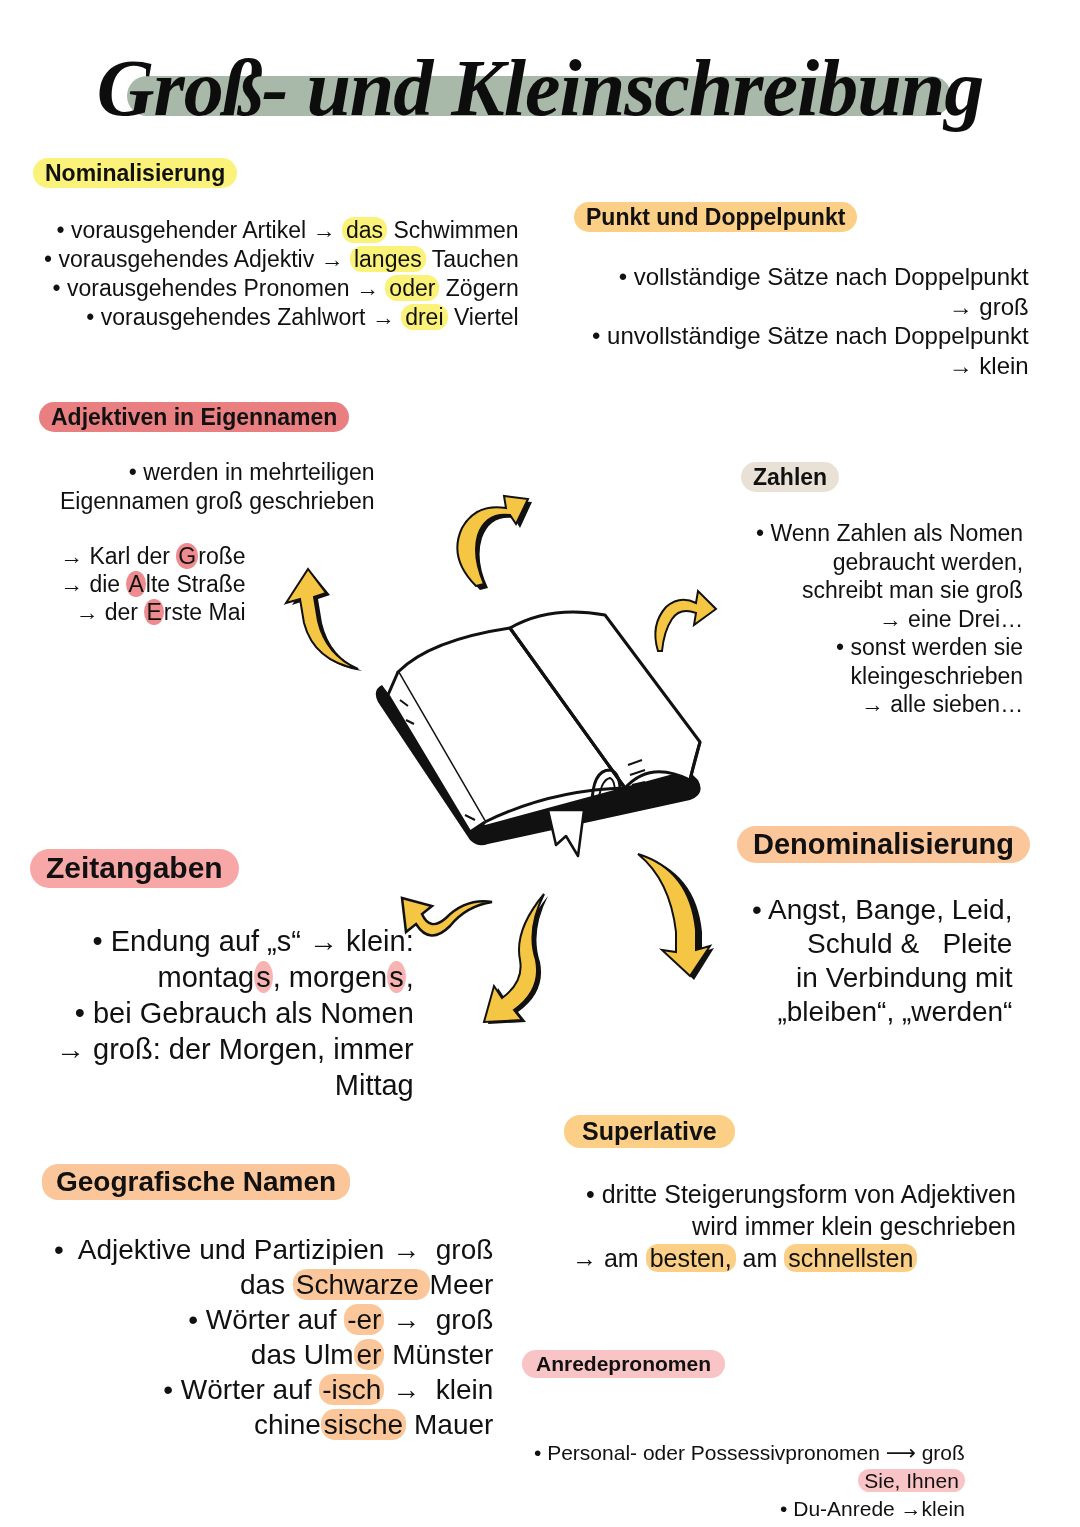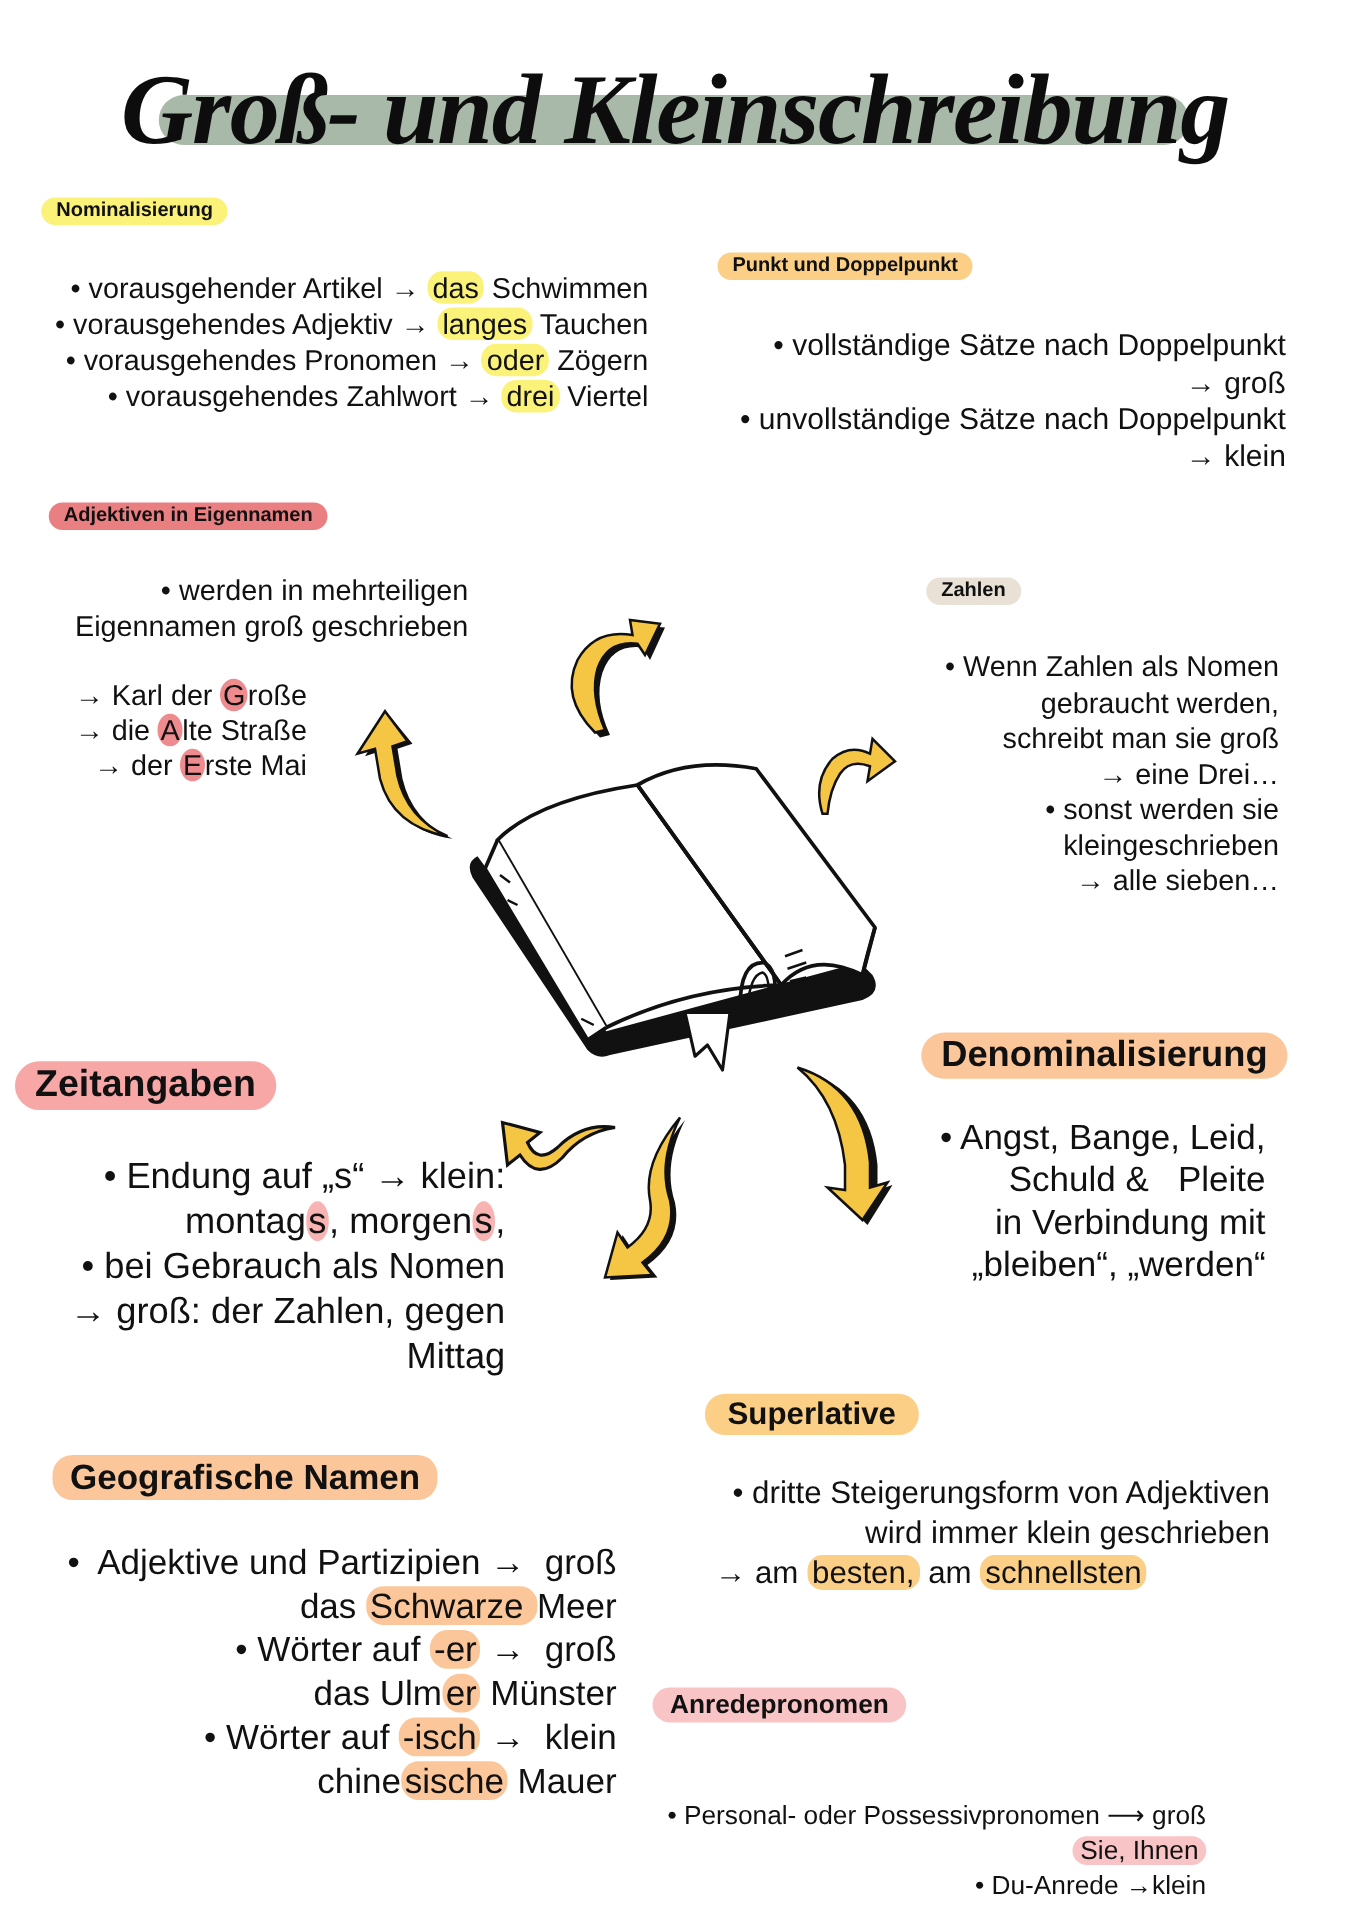--- a/index.html
+++ b/index.html
@@ -4,21 +4,21 @@
 <style>
   * { box-sizing: border-box; margin: 0; padding: 0; }
   html, body { width: 1080px; height: 1527px; background: #ffffff; overflow: hidden; }
   body { position: relative; font-family: "Liberation Sans", "DejaVu Sans", sans-serif; color: #111; }
 
   
   .title-bar { position: absolute; left: 127px; top: 76px; width: 824px; height: 40px; background: #a9b9a9; border-radius: 22px; }
   .title { position: absolute; left: 0; top: 48px; width: 1080px; text-align: center; font-family: "Liberation Serif", "DejaVu Serif", serif; font-style: italic; font-size: 80px; letter-spacing: -1px; color: #0d0d0d; line-height: 1; }
 
   
-  .h { position: absolute; font-weight: bold; font-size: 16px; padding: 2px 12px; border-radius: 16px; line-height: 1.15; white-space: nowrap; }
+  .h { position: absolute; font-weight: bold; font-size: 23px; padding: 2px 12px; border-radius: 16px; line-height: 1.15; white-space: nowrap; }
   .h.big { font-size: 30px; padding: 2px 16px; border-radius: 20px; }
   .yellow { background: #fbf27a; }
   .orange { background: #fbcf86; }
   .peach  { background: #fbc79a; }
   .red    { background: #ea7f82; }
   .pink   { background: #f8a7a7; }
   .lpink  { background: #f9c4c6; }
   .beige  { background: #e9e1d5; }
 
   .txt { position: absolute; font-size: 23px; line-height: 29px; white-space: nowrap; text-align: right; }
@@ -116,26 +116,26 @@
   <path d="M2 2 Q54 18 60 78 L60 98 L74 94 L54 124 L26 98 L40 100 L40 80 Q34 28 2 2 Z" fill="#f5c544" stroke="#111" stroke-width="2"></path>
 </svg>
 <svg style="left:396px; top:888px;" width="100" height="60" viewBox="0 0 100 60">
   <path d="M96 14 Q70 18 54 38 Q34 58 20 36 L10 44 L6 10 L36 18 L26 26 Q34 44 50 30 Q70 10 96 14 Z" fill="#f5c544" stroke="#111" stroke-width="2.5"></path>
 </svg>
 <svg style="left:484px; top:892px;" width="80" height="140" viewBox="0 0 80 140">
   <path d="M64 4 Q46 40 56 70 Q62 100 34 120 L42 130 L4 132 L14 96 L22 108 Q44 92 40 70 Q34 40 64 4 Z" fill="#111"></path>
   <path d="M60 2 Q42 38 52 68 Q58 98 30 118 L38 128 L0 130 L10 94 L18 106 Q40 90 36 68 Q30 38 60 2 Z" fill="#f5c544" stroke="#111" stroke-width="2"></path>
 </svg>
 
-<div class="h pink big" style="left:12px; top:849px;">Zeitangaben</div>
+<div class="h pink big" style="left:30px; top:849px;">Zeitangaben</div>
 <div class="txt l" style="left:36px; top:923px;">
   <span class="line">• Endung auf „s“ → klein:</span>
   <span class="line" style="padding-left:44px;"><span>montag</span><span class="hl-pk">s</span><span>,</span><span style="white-space:pre"> morgen</span><span class="hl-pk">s</span><span>,</span></span>
   <span class="line">• bei Gebrauch als Nomen</span>
-  <span class="line" style="padding-left:20px;">→ groß: der Zahlen, gegen</span>
+  <span class="line" style="padding-left:20px;">→ groß: der Morgen, immer</span>
   <span class="line" style="padding-left:152px;">Mittag</span>
 </div>
 
 <div class="h peach" style="left:737px; top:826px; font-size:29px; padding:2px 16px; border-radius:20px;">Denominalisierung</div>
 <div class="txt l" style="left:752px; top:893px; font-size:28px; line-height:34px;">
   <span class="line">• Angst, Bange, Leid,</span>
   <span class="line" style="white-space:pre">Schuld &amp;   Pleite</span>
   <span class="line">in Verbindung mit</span>
   <span class="line">„bleiben“, „werden“</span>
 </div>

